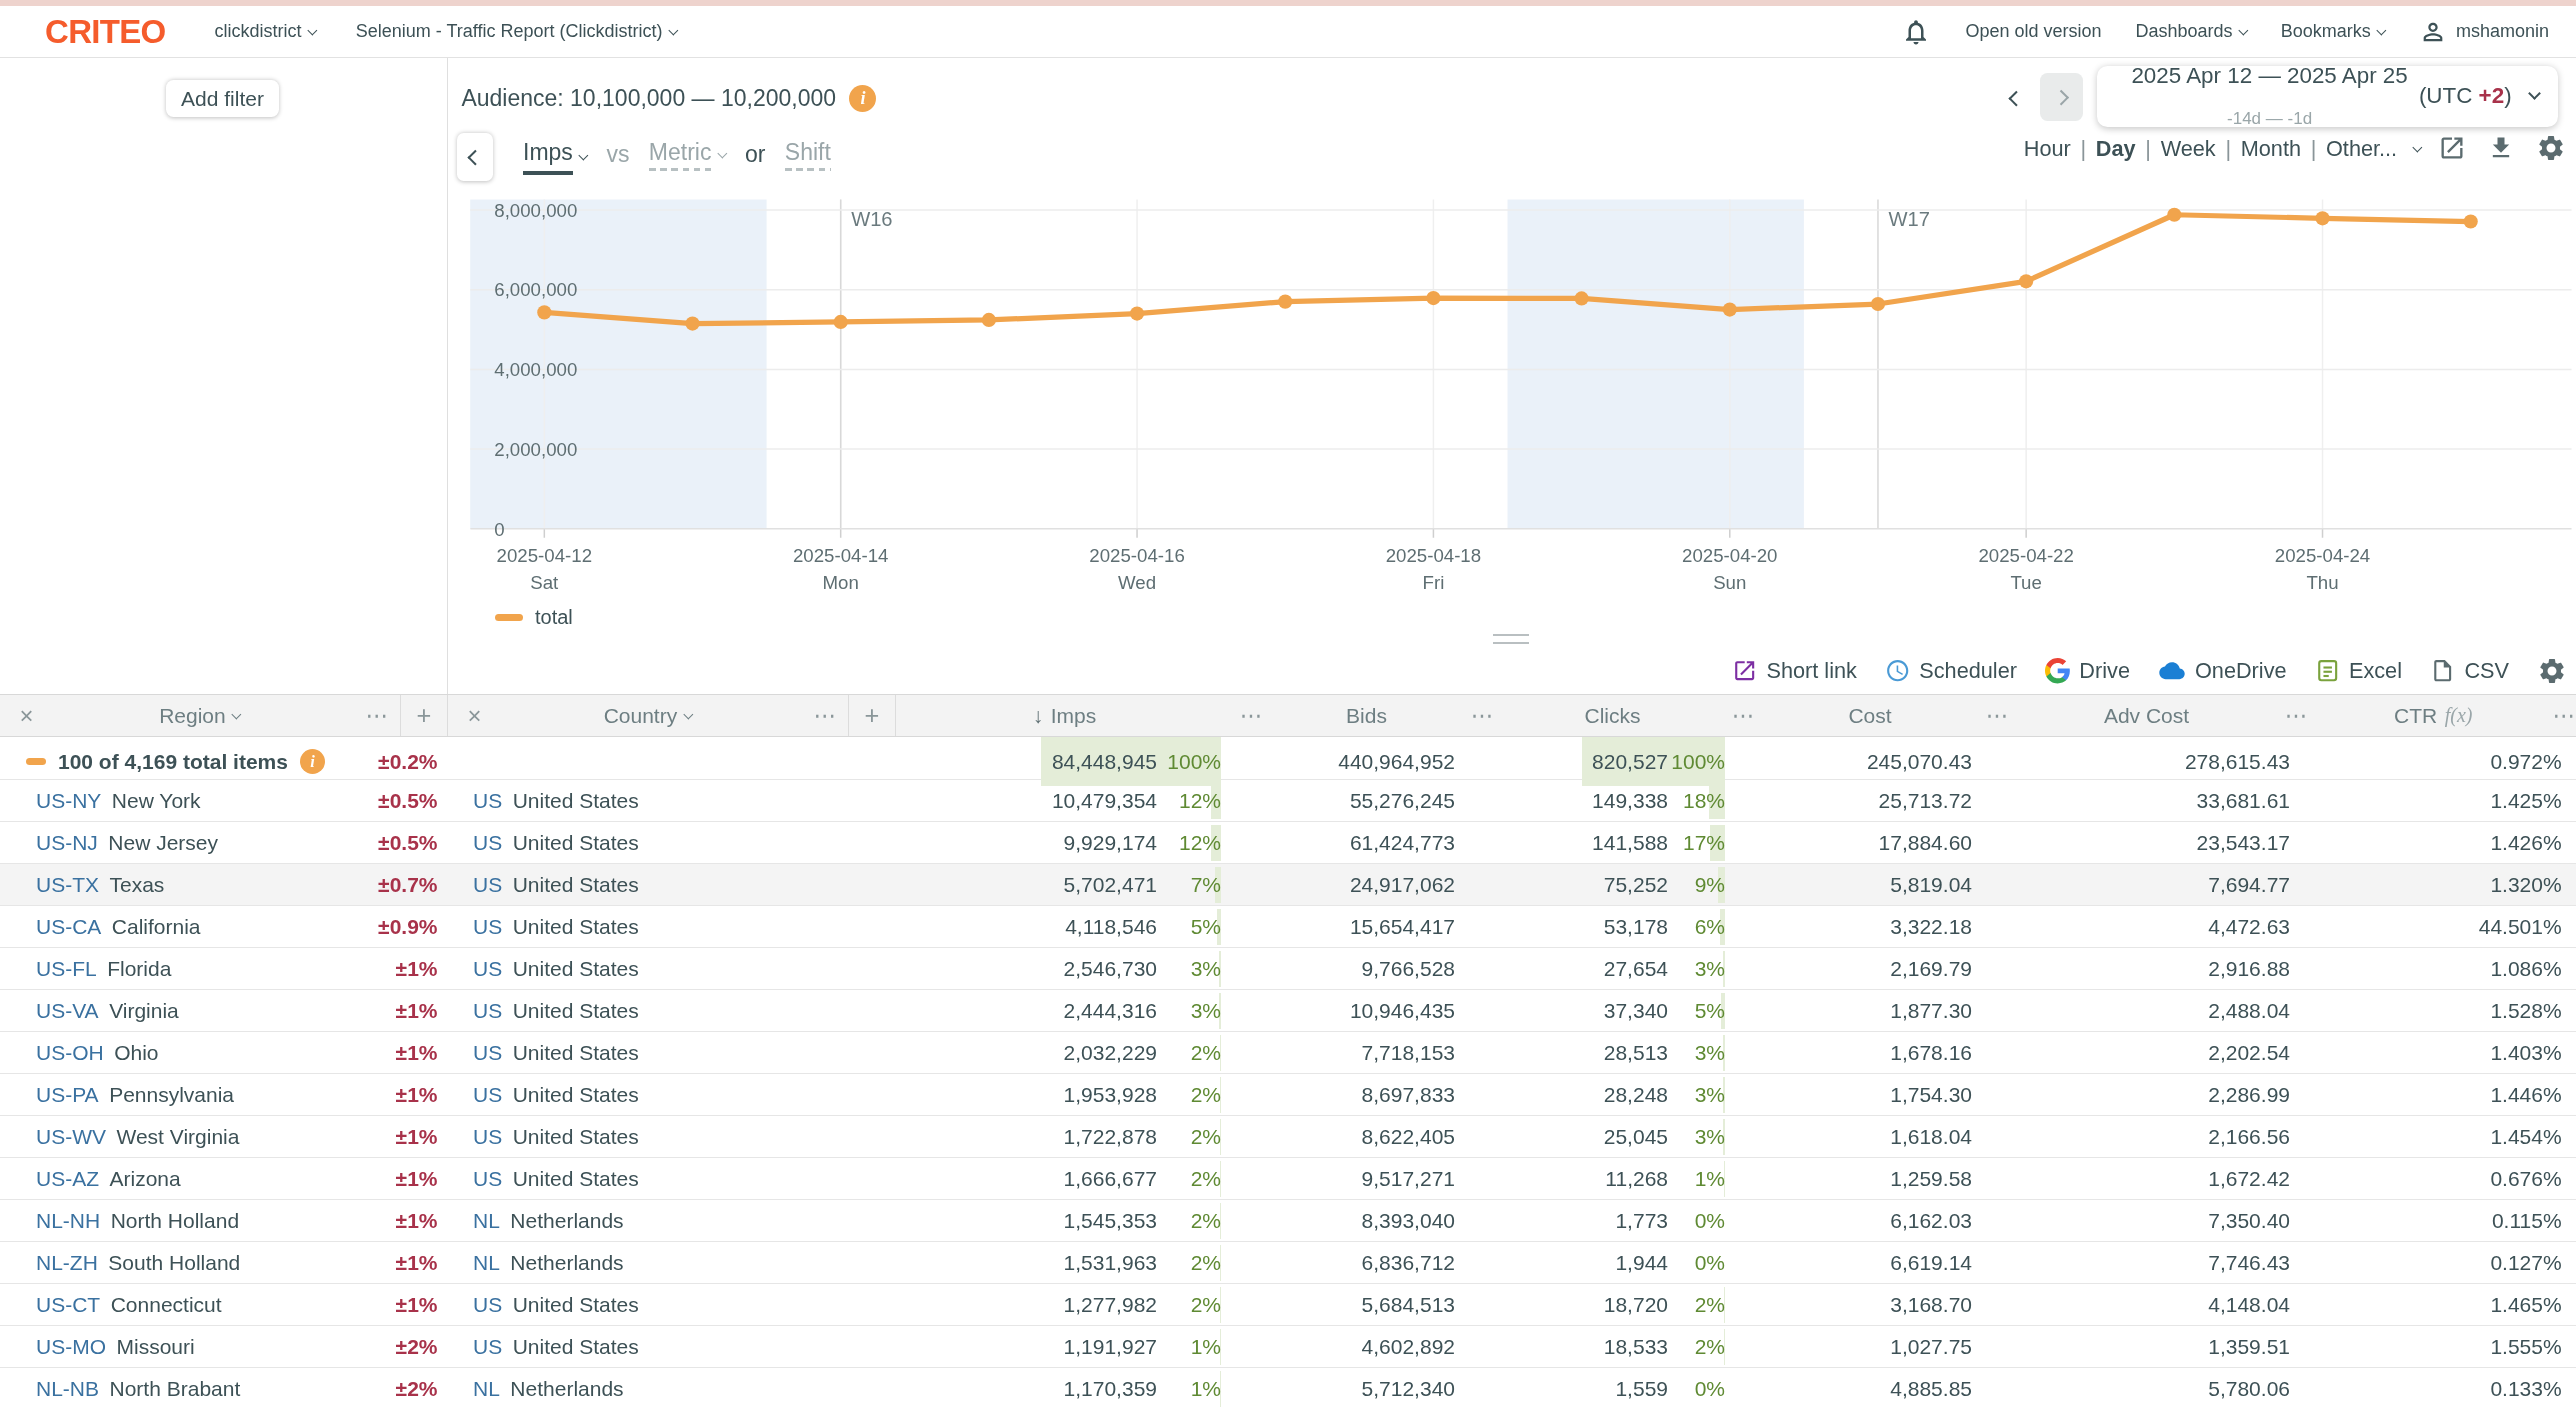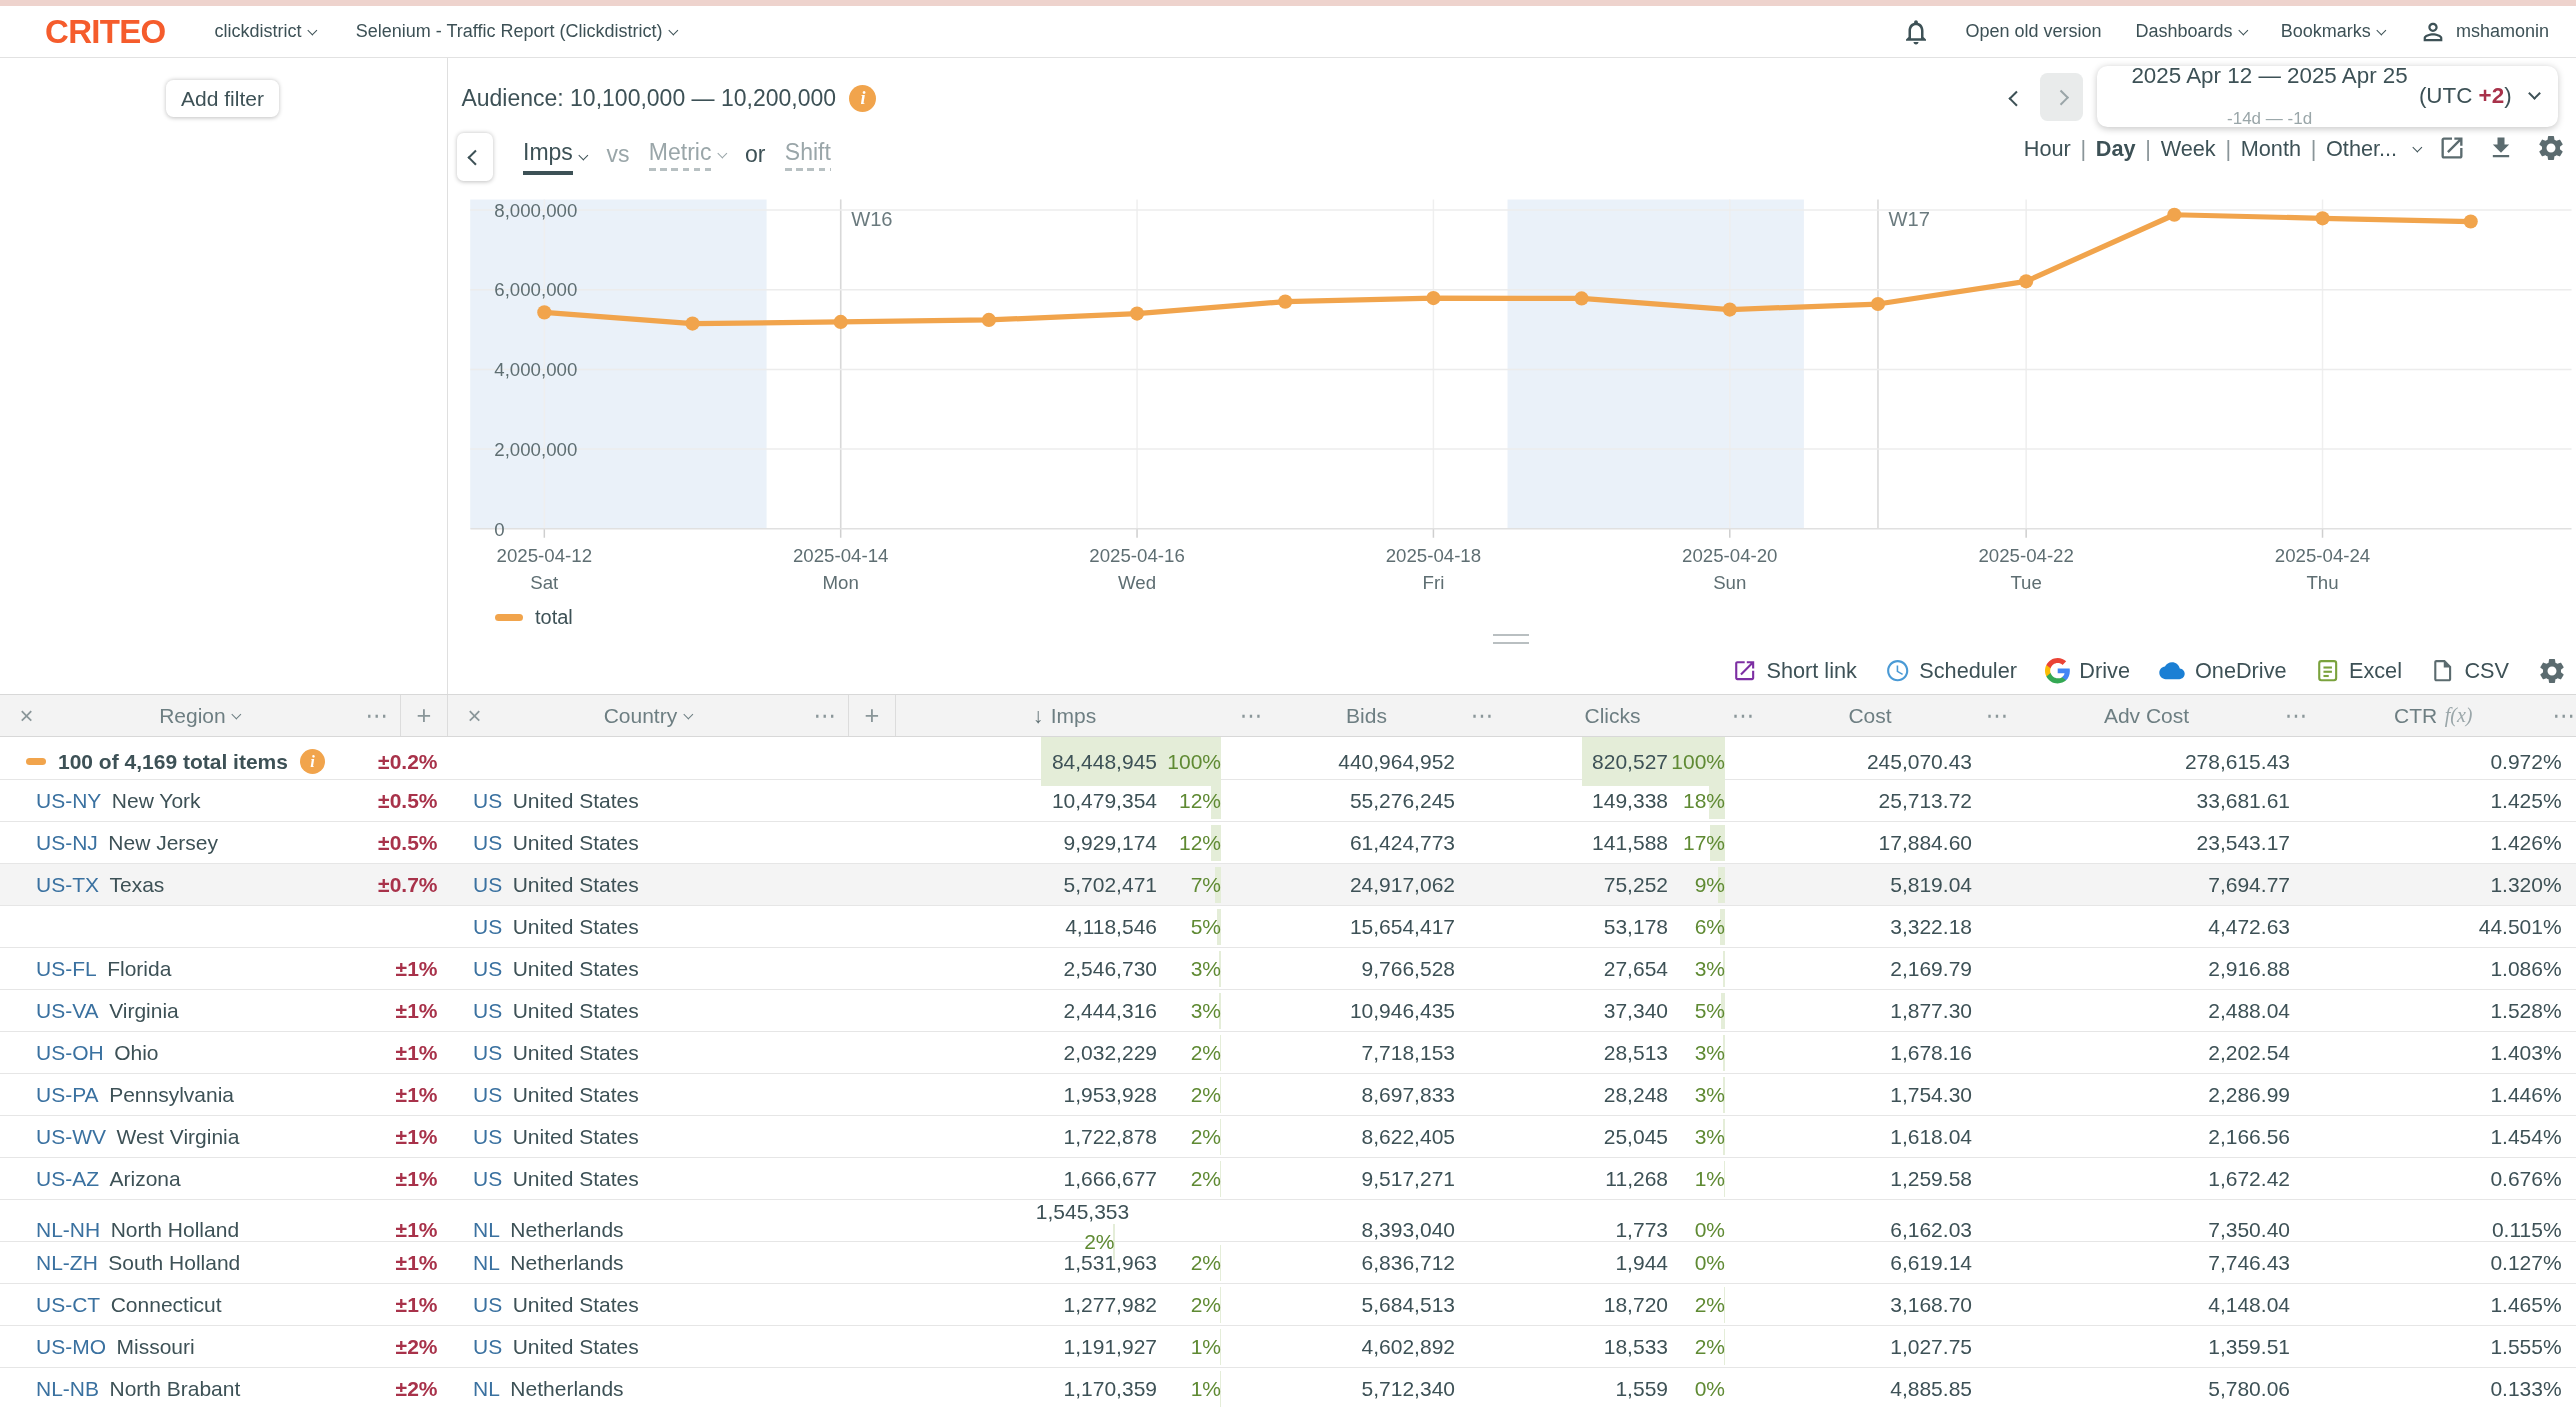--- a/index.html
+++ b/index.html
@@ -581,20 +581,25 @@
           <div class="num" style="grid-column: 9;">
             <span>7,694.77</span>
             <span style="width: 24px;"></span>
           </div>
           <div class="num" style="grid-column: 10;">
             <span>1.320%</span>
             <span style="width: 13.4px;"></span>
           </div>
         </div>
         <div class="t-grid t-row">
+          <div class="cell-region">
+            <span class="code">US-CA</span>
+            <span class="rname">California</span>
+            <span class="err">±0.9%</span>
+          </div>
           <div class="cell-country">
             <span class="code">US</span>
             <span class="rname">United States</span>
           </div>
           <div class="num" style="grid-column: 5;">
             <span>4,118,546</span>
             <span class="pct" style="width: 64px;"><span class="bar" style="width: 4.5px;"></span><span class="pt">5%</span></span>
             <span style="width: 48px;"></span>
           </div>
           <div class="num" style="grid-column: 6;">
@@ -844,21 +849,21 @@
         <div class="t-grid t-row">
           <div class="cell-region">
             <span class="code">NL-NH</span>
             <span class="rname">North Holland</span>
             <span class="err">±1%</span>
           </div>
           <div class="cell-country">
             <span class="code">NL</span>
             <span class="rname">Netherlands</span>
           </div>
-          <div class="num" style="grid-column: 5; flex-direction: column;">
+          <div class="num" style="grid-column: 5;">
             <span>1,545,353</span>
             <span class="pct" style="width: 64px;"><span class="bar" style="width: 1.5px;"></span><span class="pt">2%</span></span>
             <span style="width: 48px;"></span>
           </div>
           <div class="num" style="grid-column: 6;">
             <span>8,393,040</span>
             <span style="width: 45px;"></span>
           </div>
           <div class="num" style="grid-column: 7;">
             <span>1,773</span>

